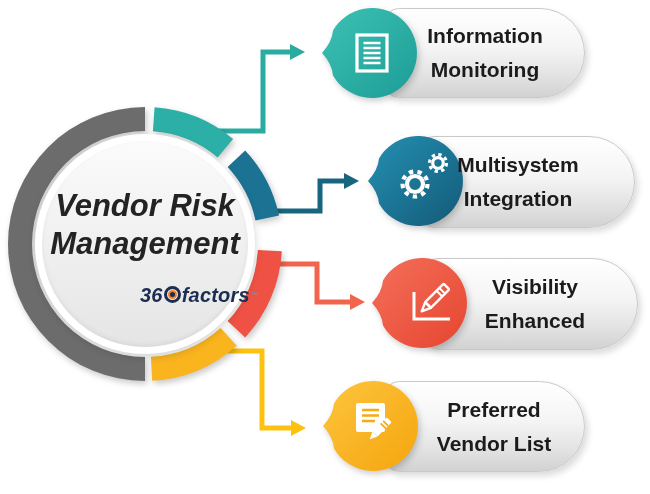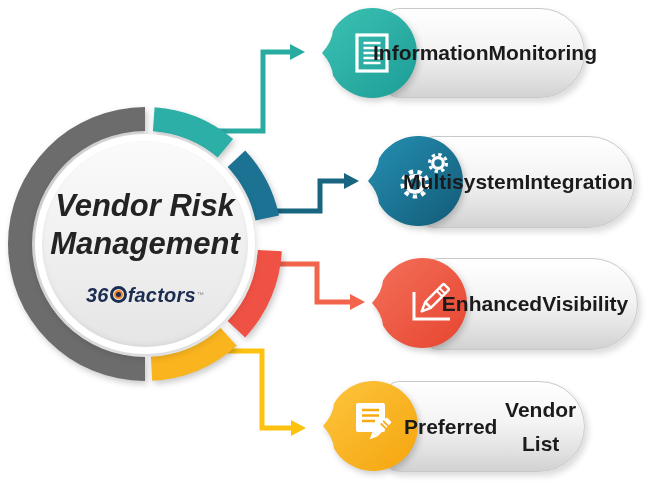--- a/index.html
+++ b/index.html
@@ -18,42 +18,42 @@
   .disk-inner{
     position:absolute;left:7px;top:7px;width:206px;height:206px;border-radius:50%;
     background:linear-gradient(180deg,#fbfbfb 0%,#f1f1f1 45%,#e5e5e5 100%);
     box-shadow:inset 0 -2px 5px rgba(0,0,0,.06);
   }
   .center-text{
     position:absolute;left:32px;top:187px;width:226px;text-align:center;z-index:3;
     color:#232323;font-weight:700;font-size:31px;line-height:38px;letter-spacing:0;font-style:italic;
   }
   .logo-row{
-    margin-top:21px;display:flex;align-items:center;justify-content:center;
+    margin-top:21px;display:flex;align-items:center;justify-content:flex-end;
     font-size:20px;line-height:20px;color:#1b2d50;font-weight:700;letter-spacing:.2px;
   }
   .logo-o{
     display:inline-flex;align-items:center;justify-content:center;
     width:17px;height:17px;border-radius:50%;border:3px solid #1b2d50;box-sizing:border-box;
     margin:0 1px;
   }
   .logo-o-in{
     width:9px;height:9px;border-radius:50%;border:2.5px solid #f58220;box-sizing:border-box;
     background:#1b2d50;
   }
   .logo-tm{font-size:7px;color:#8f8f8f;font-weight:400;align-self:flex-start;margin:1px 0 0 1px;}
   
   .capsule{
     position:absolute;z-index:3;border-radius:14px 46px 46px 14px;
     background:linear-gradient(180deg,#ffffff 0%,#f4f4f4 45%,#e3e3e3 75%,#d2d2d2 100%);
     border:1px solid #c9c9c9;box-shadow:3px 4px 6px rgba(0,0,0,.14);box-sizing:border-box;
   }
   .pin{position:absolute;z-index:4;filter:drop-shadow(2px 3px 3px rgba(0,0,0,.2));}
   .pill-label{
-    position:absolute;z-index:5;display:flex;justify-content:center;
+    position:absolute;z-index:5;display:flex;flex-direction:column;justify-content:center;
     align-items:center;text-align:center;color:#1b1b1b;font-weight:700;font-size:21px;
     line-height:34px;
   }
 </style>
 </head>
 <body>
 
 <div id="stage">
 
   <svg id="bg-svg" width="650" height="494" viewBox="0 0 650 494">
@@ -152,22 +152,22 @@
     <g transform="translate(54,49)" stroke="#ffffff" fill="none">
       <path d="M -8 -11 V 16 H 28" stroke-width="3"></path>
       <g transform="translate(11,-3) rotate(45)">
         <rect x="-4" y="-19" width="8" height="26" rx="1" stroke-width="2.4"></rect>
         <path d="M -4 -13 H 4 M -4 -9 H 4" stroke-width="2"></path>
         <path d="M -4 7 L 0 16 L 4 7 Z" stroke-width="2.4" stroke-linejoin="round"></path>
       </g>
     </g>
   </svg>
   <div class="pill-label" style="left:445px;top:258px;width:180px;height:92px;">
+    <span>Visibility</span>
     <span>Enhanced</span>
-    <span>Visibility</span>
   </div>
 
   <div class="capsule" style="left:385px;top:381px;width:200px;height:91px;"></div>
   <svg class="pin" style="left:319px;top:377px;" width="104" height="98" viewBox="0 0 104 98">
     <defs>
       <linearGradient id="g-yellow" x1="0" y1="0" x2="1" y2="1">
         <stop offset="0" stop-color="#fdc53e"></stop>
           <stop offset="1" stop-color="#f5a50d"></stop>
       </linearGradient>
     </defs>

